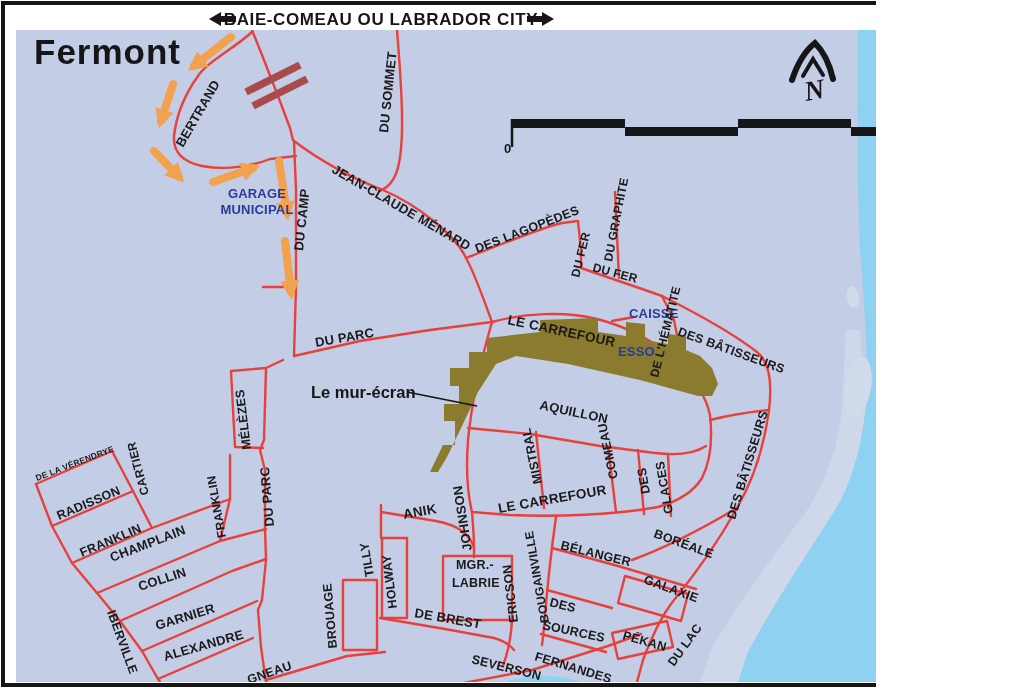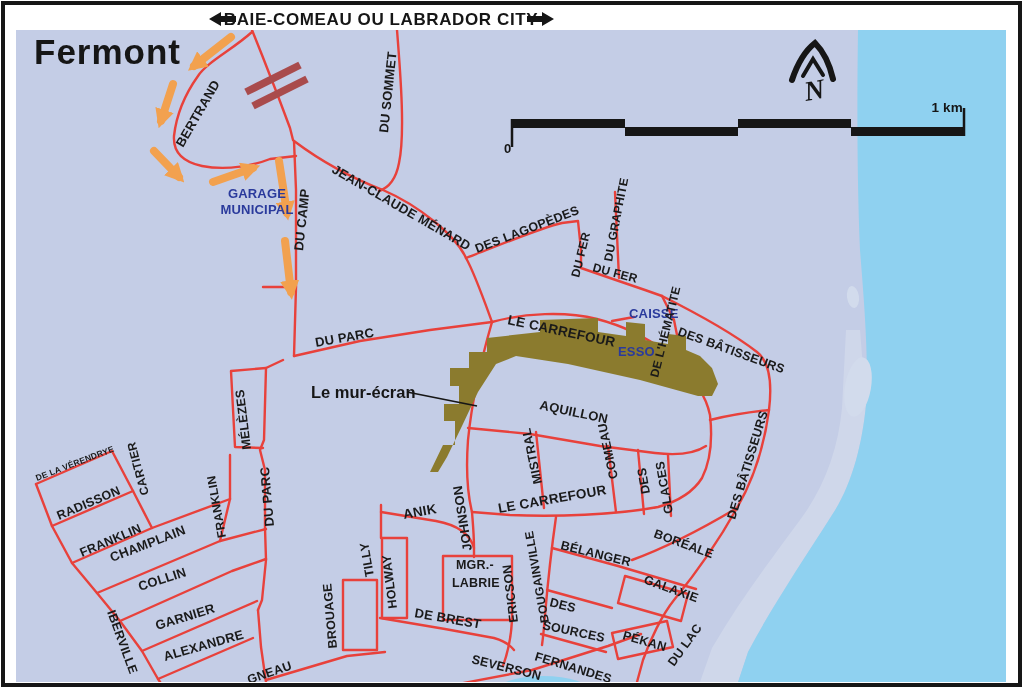--- a/index.html
+++ b/index.html
@@ -1,16 +1,16 @@
 <!DOCTYPE html>
 <html><head>
 <meta charset="utf-8">
 <style>
   html,body{margin:0;padding:0;background:#ffffff;}
-  .stage{position:relative;width:1024px;height:689px;background:#ffffff;overflow:hidden;}
+  .stage{position:relative;width:876px;height:689px;background:#ffffff;overflow:hidden;}
   svg{position:absolute;left:0;top:0;}
   .st{font-family:"Liberation Sans","DejaVu Sans",sans-serif;font-weight:bold;letter-spacing:.2px;}
   .ttl{font-family:"Liberation Sans","DejaVu Sans",sans-serif;font-weight:bold;letter-spacing:1px;}
   .ban{font-family:"Liberation Sans","DejaVu Sans",sans-serif;font-weight:bold;letter-spacing:.6px;}
   .mur{font-family:"Liberation Sans","DejaVu Sans",sans-serif;font-weight:bold;}
   .nlab{font-family:"Liberation Serif","DejaVu Serif",serif;font-weight:bold;font-style:italic;}
 </style>
 </head>
 <body>
 

